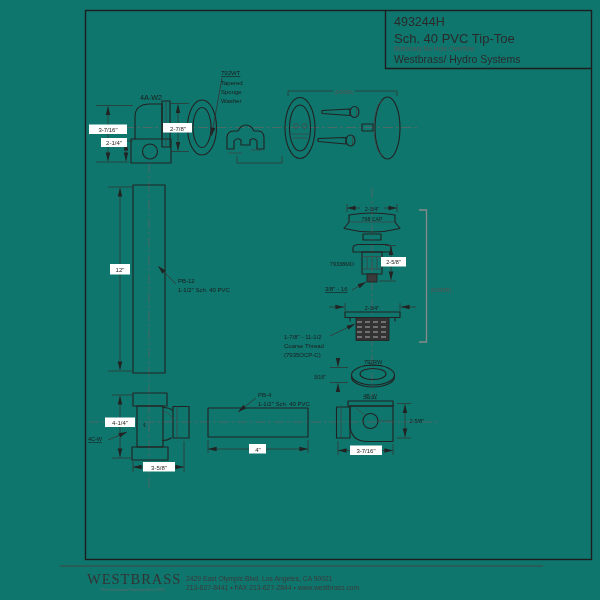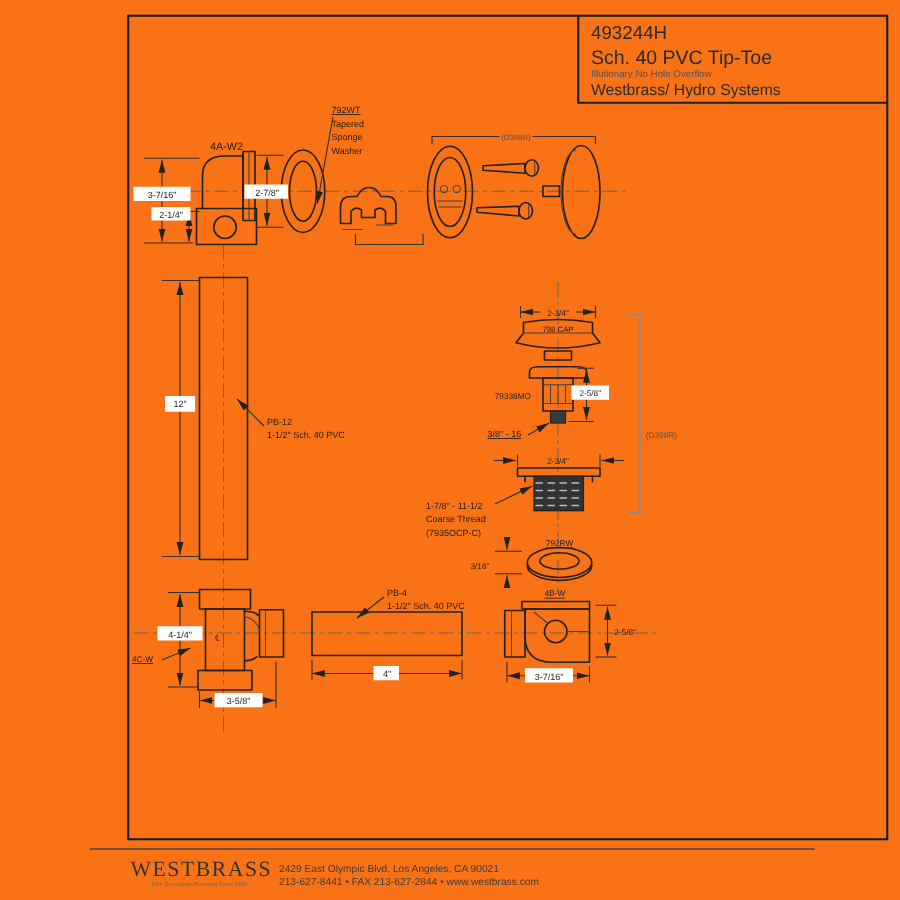--- a/index.html
+++ b/index.html
@@ -1,16 +1,16 @@
 <!DOCTYPE html>
 <html><head>
 <meta charset="utf-8">
 <style>
   html,body{margin:0;padding:0;background:#fff;}
-  .sheet{position:relative;width:600px;height:600px;background:#f97316;overflow:hidden;
+  .sheet{position:relative;width:600px;height:600px;background:#0f766e;overflow:hidden;
          font-family:"Liberation Sans", sans-serif;}
   svg{display:block;}
   .ln{stroke:#222;stroke-width:1.1;fill:none;stroke-linejoin:round;stroke-linecap:square;}
   .lt{stroke:#444;stroke-width:.7;fill:none;}
   .dm{stroke:#333;stroke-width:.75;fill:none;}
   .ldr{stroke:#333;stroke-width:.8;fill:none;}
   .cl{stroke:#666;stroke-width:.7;fill:none;stroke-dasharray:10 3 2.5 3;}
   .wbg{fill:#fff;}
   .frame{stroke:#1d1d1d;stroke-width:1.4;fill:none;}
   text{fill:#1c1c1c;font-family:"Liberation Sans", sans-serif;}

